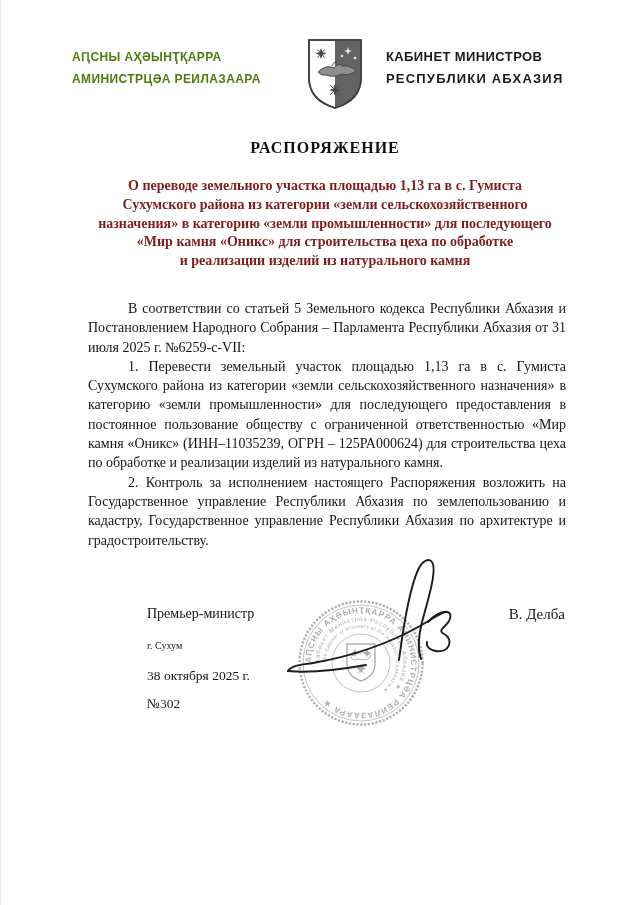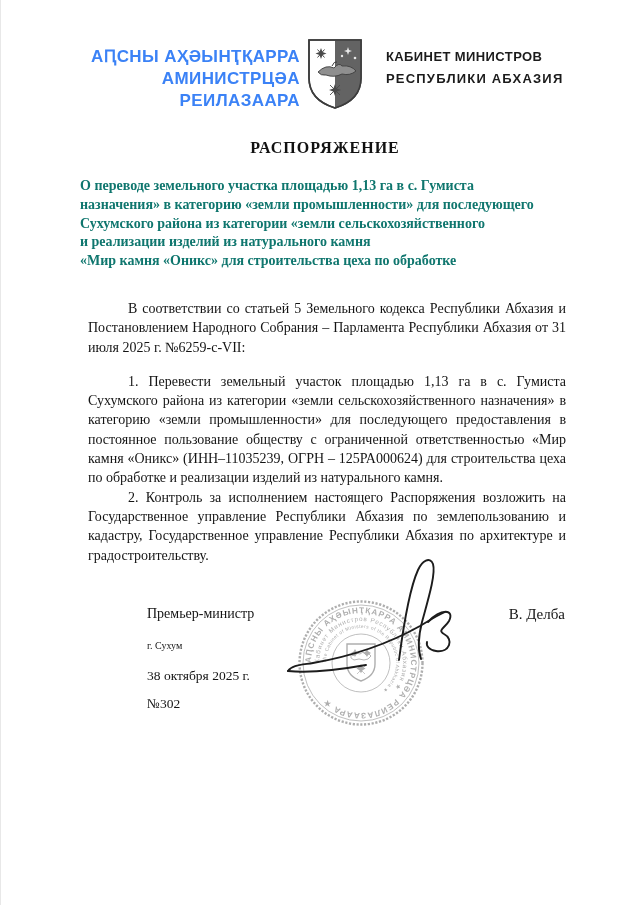--- a/index.html
+++ b/index.html
@@ -3,47 +3,47 @@
 <meta charset="utf-8">
 <style>
   html,body{margin:0;padding:0;background:#ffffff;}
   .page{
     position:relative;width:640px;height:905px;background:#ffffff;overflow:hidden;
     font-family:"Liberation Serif", serif;color:#141414;
   }
   .page-edge-left{position:absolute;left:0;top:0;width:1px;height:100%;background:#e8e8e8;}
   
   .hdr-left{
-    position:absolute;left:72px;top:46px;width:228px;text-align:right;
-    font-family:"Liberation Sans", sans-serif;font-weight:bold;font-size:17px;
-    line-height:22px;letter-spacing:0.4px;color:#3b82f6;
+    position:absolute;left:72px;top:46px;width:228px;text-align:left;
+    font-family:"Liberation Sans", sans-serif;font-weight:bold;font-size:12px;
+    line-height:22px;letter-spacing:0.4px;color:#4d7c0f;
   }
   .hdr-right{
     position:absolute;left:386px;top:46px;width:188px;text-align:left;
     font-family:"Liberation Sans", sans-serif;font-weight:bold;font-size:13px;
     line-height:22px;letter-spacing:0.4px;color:#1b1b1b;
   }
   .hdr-right .spread{letter-spacing:1.2px;}
   .emblem{position:absolute;left:306px;top:38px;width:58px;height:72px;}
   
   .doc-title{
     position:absolute;left:80px;top:139px;width:490px;text-align:center;
     font-weight:bold;font-size:16px;letter-spacing:1px;color:#111;
   }
   .subject{
-    position:absolute;left:80px;top:177px;width:490px;
-    font-weight:bold;font-size:14px;line-height:18.8px;color:#0f766e;
+    position:absolute;left:80px;top:177px;width:490px;text-align:center;
+    font-weight:bold;font-size:14px;line-height:18.8px;color:#7f1d1d;
   }
   
   .body-flow{
     position:absolute;left:88px;top:299px;width:478px;
     font-size:14px;line-height:19.3px;text-align:justify;color:#141414;
   }
   .body-flow p{margin:0;text-indent:40px;}
-  .body-flow p.preamble{margin-bottom:15px;}
+  .body-flow p.preamble{}
   
   .sig-post{position:absolute;left:147px;top:606px;font-weight:normal;font-size:14px;}
   .sig-name{position:absolute;right:75px;top:606px;font-weight:normal;font-size:15px;}
   .foot-city{position:absolute;left:147px;top:640px;font-size:10px;}
   .foot-date{position:absolute;left:147px;top:668px;font-size:13.5px;}
   .foot-number{position:absolute;left:147px;top:696px;font-size:13.5px;}
   
   .stamp{position:absolute;left:296px;top:598px;width:130px;height:130px;opacity:0.82;}
   .signature-scribble{position:absolute;left:278px;top:552px;width:195px;height:130px;}
   .stamp text{font-family:"Liberation Sans", sans-serif;}
@@ -80,24 +80,24 @@
 
   <div class="hdr-right">
     <div>КАБИНЕТ МИНИСТРОВ</div>
     <div class="spread">РЕСПУБЛИКИ АБХАЗИЯ</div>
   </div>
 
   <div class="doc-title">РАСПОРЯЖЕНИЕ</div>
 
   <div class="subject">
     <div>О переводе земельного участка площадью 1,13 га в с. Гумиста</div>
+    <div>Сухумского района из категории «земли сельскохозяйственного</div>
     <div>назначения» в категорию «земли промышленности» для последующего</div>
-    <div>Сухумского района из категории «земли сельскохозяйственного</div>
+    <div>«Мир камня «Оникс» для строительства цеха по обработке</div>
     <div>и реализации изделий из натурального камня</div>
-    <div>«Мир камня «Оникс» для строительства цеха по обработке</div>
   </div>
 
   <div class="body-flow">
     <p class="preamble">В соответствии со статьей 5 Земельного кодекса Республики Абхазия и Постановлением Народного Собрания – Парламента Республики Абхазия от 31 июля 2025 г. №6259-с-VII:</p>
     <p>1. Перевести земельный участок площадью 1,13 га в с. Гумиста Сухумского района из категории «земли сельскохозяйственного назначения» в категорию «земли промышленности» для последующего предоставления в постоянное пользование обществу с ограниченной ответственностью «Мир камня «Оникс» (ИНН–11035239, ОГРН – 125РА000624) для строительства цеха по обработке и реализации изделий из натурального камня.</p>
     <p>2. Контроль за исполнением настоящего Распоряжения возложить на Государственное управление Республики Абхазия по землепользованию и кадастру, Государственное управление Республики Абхазия по архитектуре и градостроительству.</p>
   </div>
 
   <svg class="stamp" viewBox="0 0 130 130">
     <defs>

